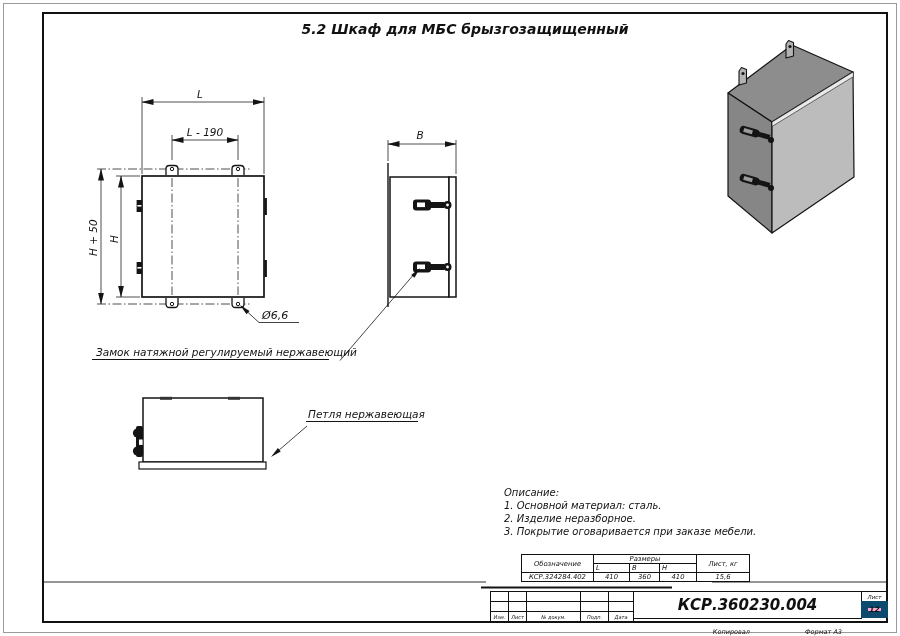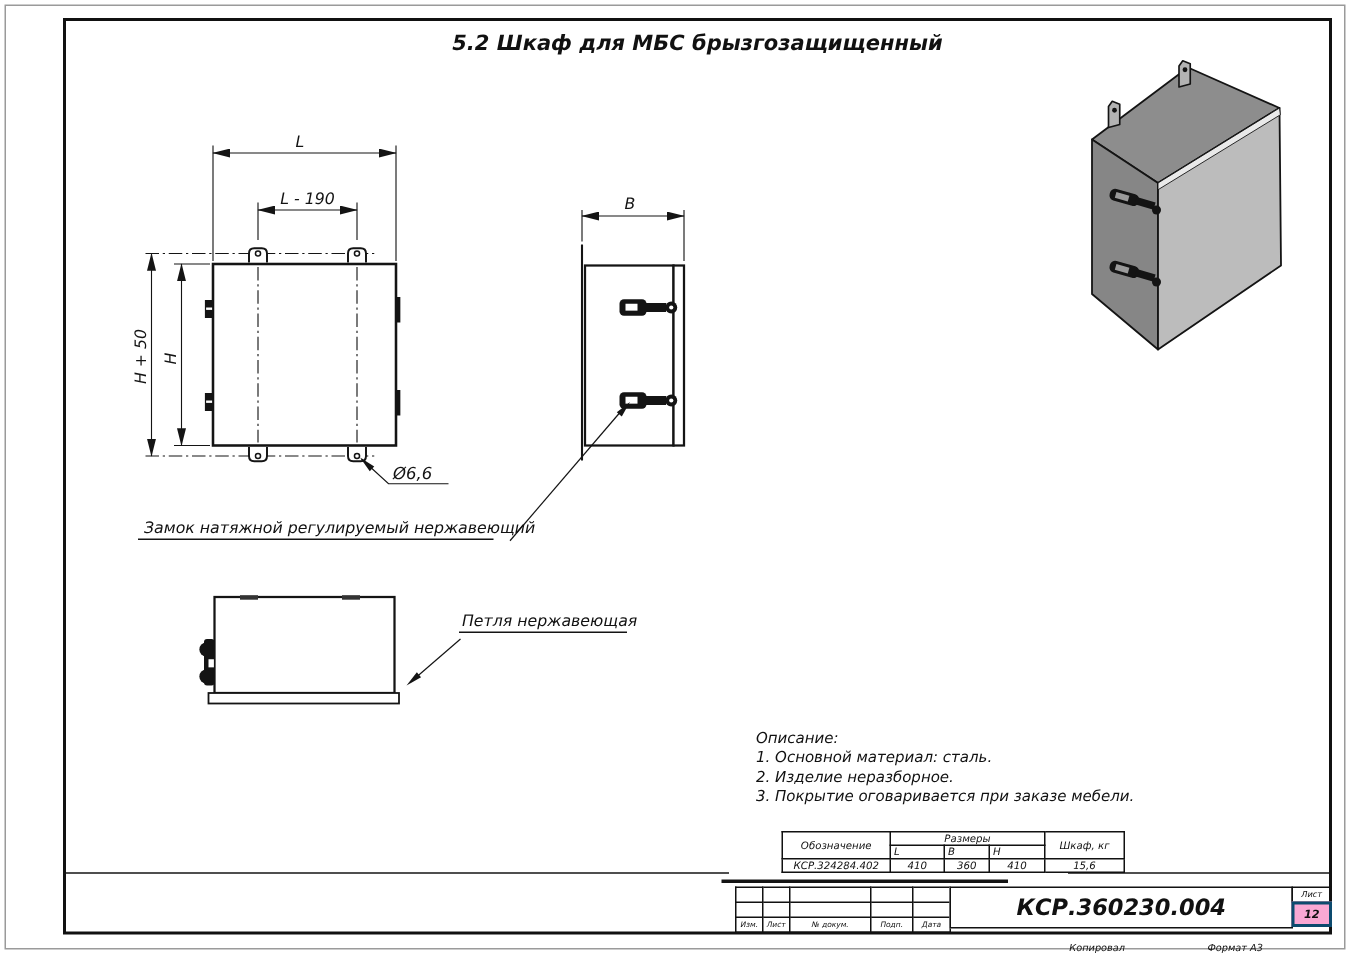--- a/index.html
+++ b/index.html
@@ -22,21 +22,21 @@
   .size-table td.ar{text-align:center;}
   .tb-table{position:absolute;left:490px;top:591px;border-collapse:collapse;table-layout:fixed;
         font:italic 5px "DejaVu Sans",sans-serif;color:#111;}
   .tb-table td{border:1px solid #111;height:9px;padding:0;text-align:center;white-space:nowrap;overflow:hidden;}
   .tb-center{position:absolute;left:633px;top:591px;width:229px;height:28px;border:1px solid #111;
         box-sizing:border-box;display:flex;align-items:center;justify-content:center;
         font:italic 600 15px "DejaVu Sans",sans-serif;background:#fff;}
   .tb-sheet-label{position:absolute;left:861px;top:591px;width:27px;height:11px;border:1px solid #111;
         box-sizing:border-box;display:flex;align-items:center;justify-content:center;
         font:italic 5.5px "DejaVu Sans",sans-serif;}
-  .tb-sheet-num{position:absolute;left:861px;top:601px;width:27px;height:17px;border:2px solid #0c4a6e;
+  .tb-sheet-num{position:absolute;left:861px;top:601px;width:27px;height:17px;border:7px solid #0c4a6e;
         box-sizing:border-box;display:flex;align-items:center;justify-content:center;
         font:italic 600 7.5px "DejaVu Sans",sans-serif;background:#f9a8d4;}
   .footer-label{position:absolute;top:628px;font:italic 6.5px "DejaVu Sans",sans-serif;text-align:right;}
   .footer-label.copied{left:680px;width:70px;}
   .footer-label.format{left:772px;width:70px;}
   .dimtext{font:italic 10.5px "DejaVu Sans",sans-serif;}
 </style>
 </head>
 <body>
 
@@ -203,21 +203,21 @@
         <col style="width:72px">
         <col style="width:36px">
         <col style="width:30px">
         <col style="width:37px">
         <col style="width:53px">
       </colgroup>
     <tbody>
       <tr>
         <td rowspan="2">Обозначение</td>
         <td colspan="3">Размеры</td>
-        <td rowspan="2">Шкаф, кг</td>
+        <td rowspan="2">Лист, кг</td>
       </tr>
       <tr>
         <td class="al">L</td>
         <td class="al">B</td>
         <td class="al">H</td>
       </tr>
       <tr>
         <td>КСР.324284.402</td>
         <td class="ar">410</td>
         <td class="ar">360</td>

